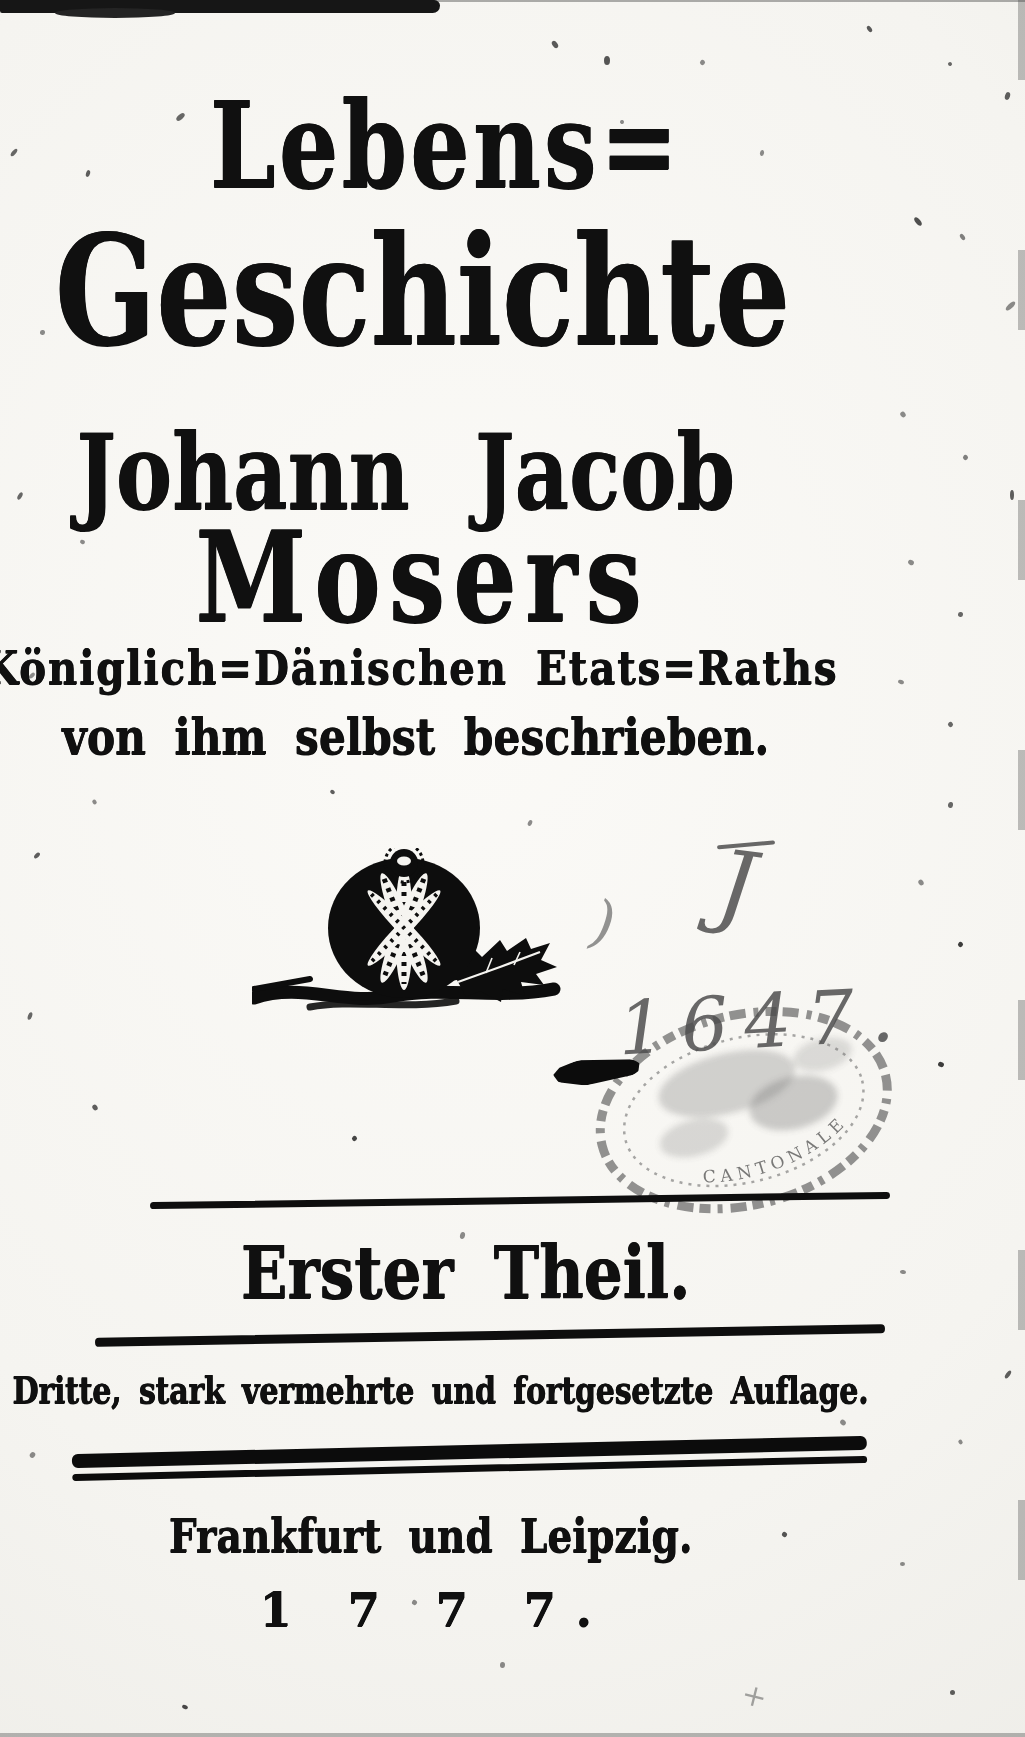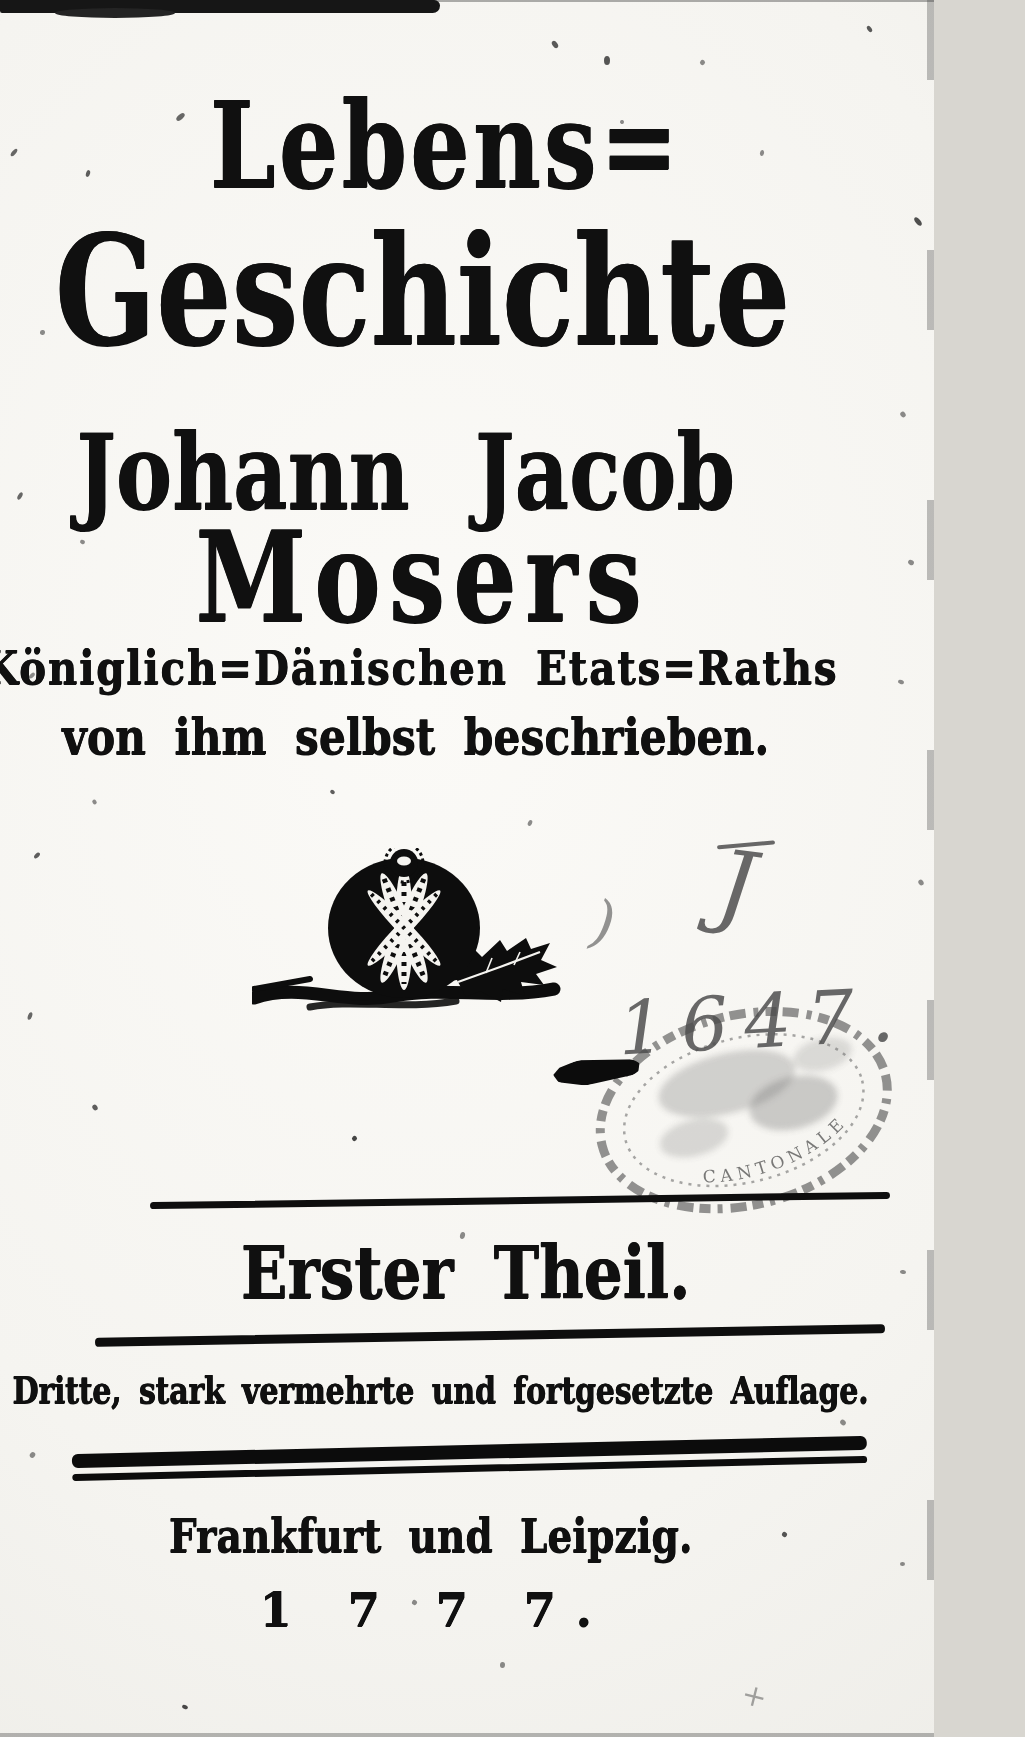--- a/index.html
+++ b/index.html
@@ -1,18 +1,18 @@
 <!DOCTYPE html>
 <html><head>
 <meta charset="utf-8">
 <style>
   html,body{margin:0;padding:0;background:#d8d6d0;}
   .page{
     position:relative;
-    width:934px;height:1737px;
+    width:1025px;height:1737px;
     background:
       radial-gradient(ellipse 130% 90% at 45% 40%, #fbfaf7 0%, #f5f4f0 55%, #ecebe6 92%, #e2e1db 100%);
     overflow:hidden;
     font-family:"DejaVu Serif", serif;
     color:#101010;
   }
   .line{
     position:absolute;left:0;width:1025px;
     text-align:center;white-space:nowrap;
     font-weight:bold;line-height:1;

